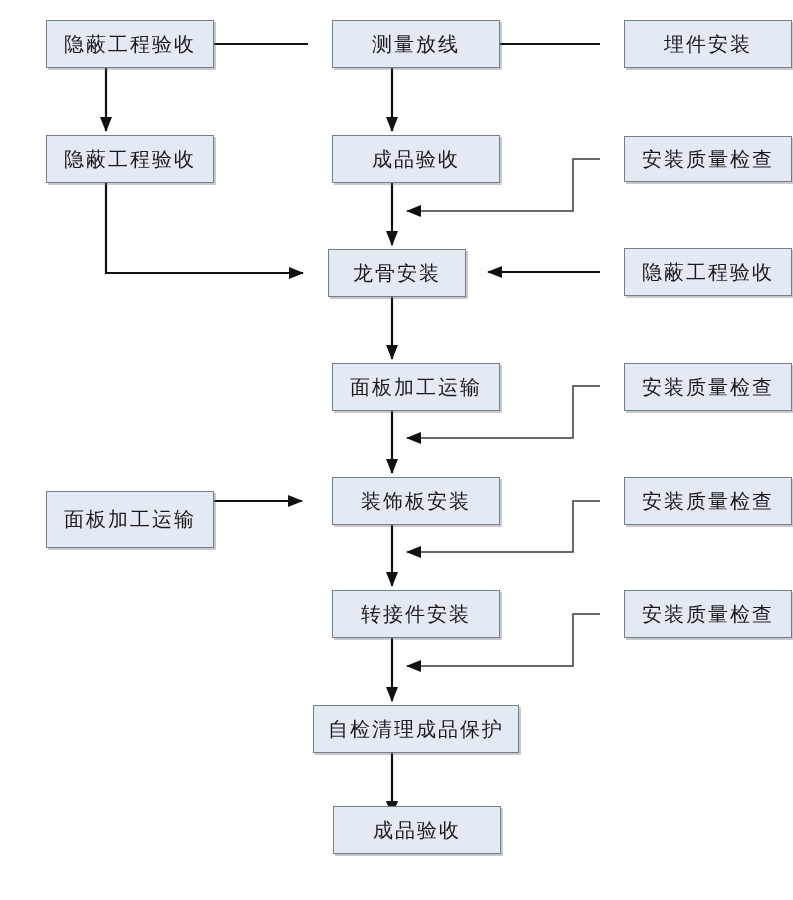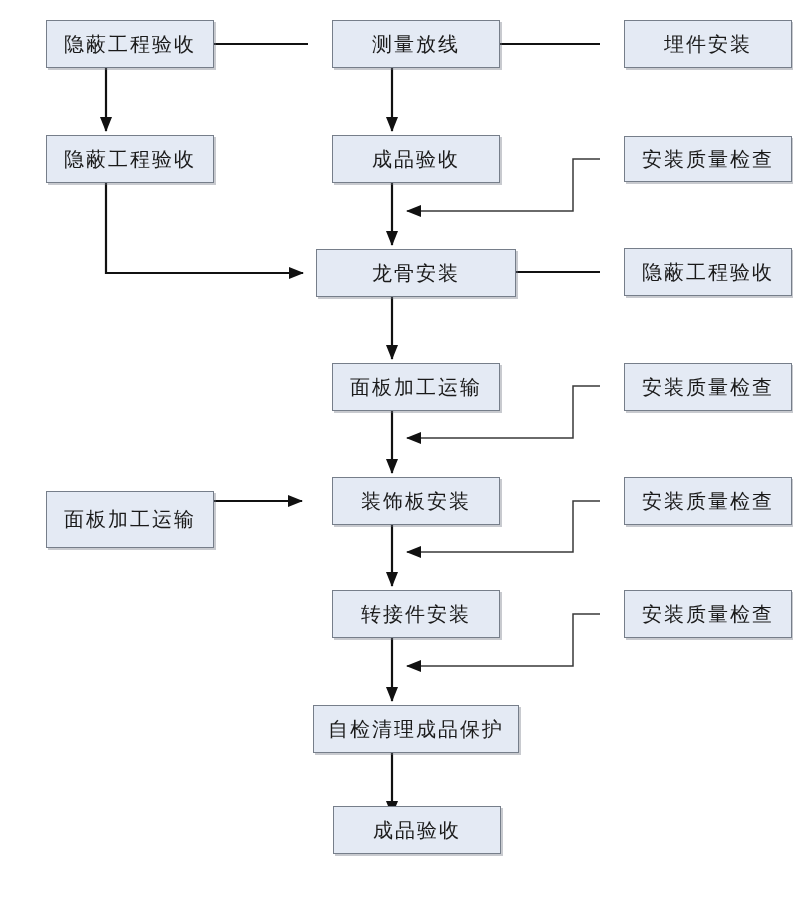--- a/index.html
+++ b/index.html
@@ -75,21 +75,21 @@
   </svg>
 
   <div class="node" style="left:22px;top:20px;width:168px;height:48px">隐蔽工程验收</div>
   <div class="node" style="left:600px;top:20px;width:168px;height:48px">埋件安装</div>
   <div class="node" style="left:308px;top:20px;width:168px;height:48px">测量放线</div>
 
   <div class="node" style="left:22px;top:135px;width:168px;height:48px">隐蔽工程验收</div>
   <div class="node" style="left:308px;top:135px;width:168px;height:48px">成品验收</div>
   <div class="node" style="left:600px;top:136px;width:168px;height:46px">安装质量检查</div>
 
-  <div class="node" style="left:292px;top:249px;width:200px;height:48px">龙骨安装</div>
+  <div class="node" style="left:304px;top:249px;width:138px;height:48px">龙骨安装</div>
   <div class="node" style="left:600px;top:248px;width:168px;height:48px">隐蔽工程验收</div>
 
   <div class="node" style="left:308px;top:363px;width:168px;height:48px">面板加工运输</div>
   <div class="node" style="left:600px;top:363px;width:168px;height:48px">安装质量检查</div>
 
   <div class="node" style="left:22px;top:491px;width:168px;height:57px">面板加工运输</div>
   <div class="node" style="left:308px;top:477px;width:168px;height:48px">装饰板安装</div>
   <div class="node" style="left:600px;top:477px;width:168px;height:48px">安装质量检查</div>
 
   <div class="node" style="left:308px;top:590px;width:168px;height:48px">转接件安装</div>

